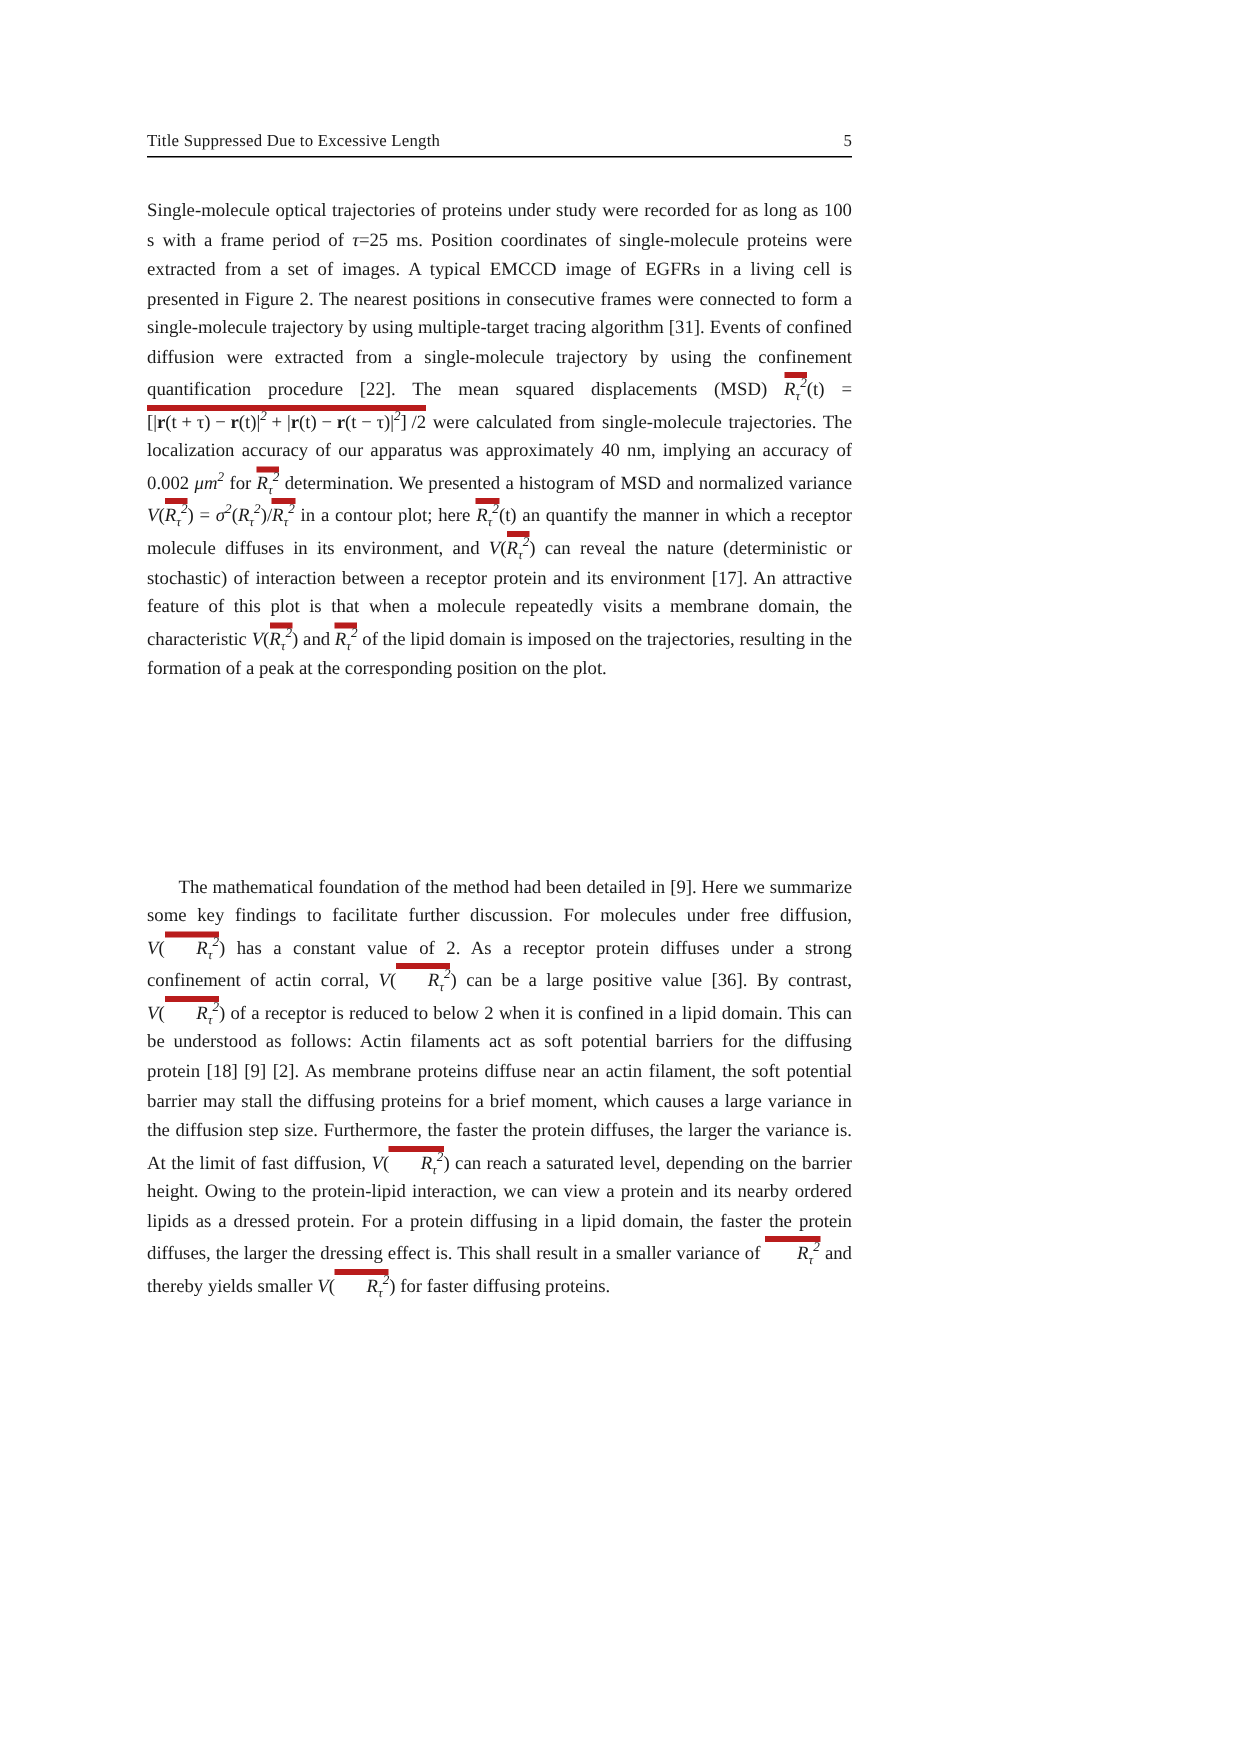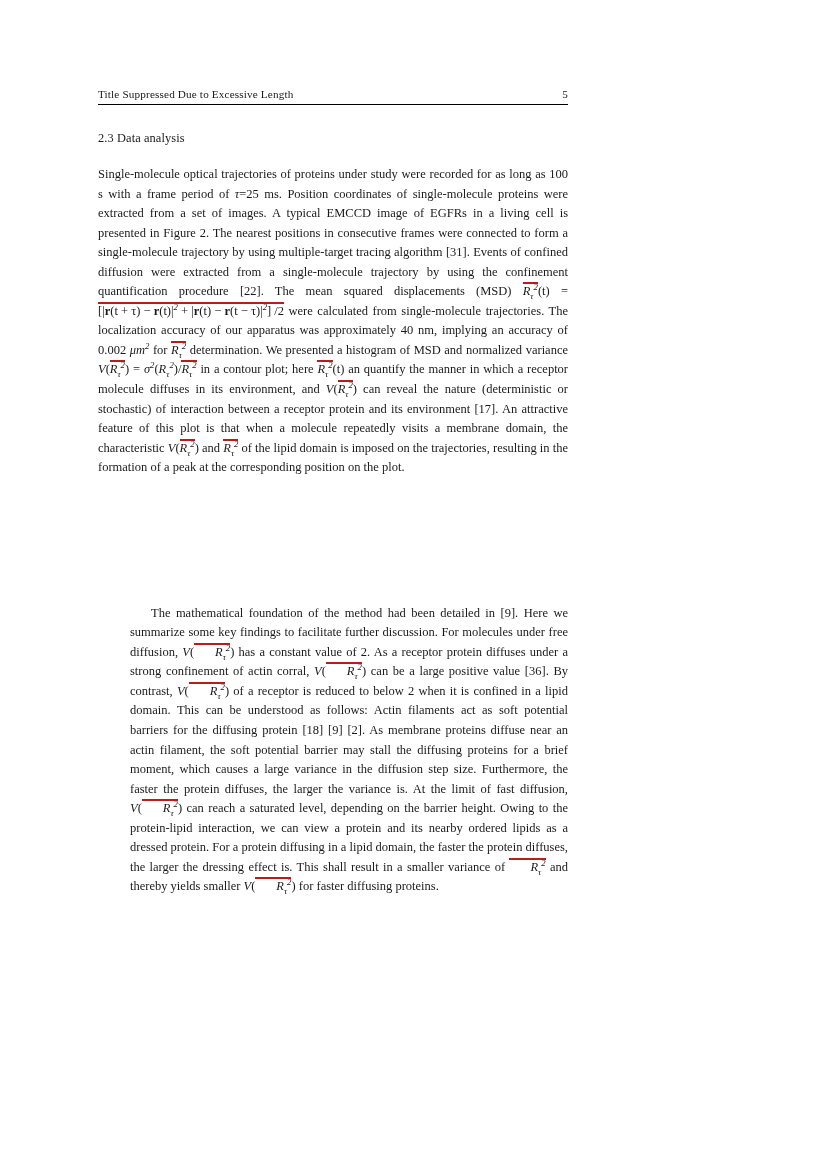--- a/index.html
+++ b/index.html
@@ -49,21 +49,21 @@
   
   p.body {
     font-size: 12.5px;
     line-height: 19.55px;
     text-align: justify;
     text-align-last: left;
     margin: 0;
     hyphens: manual;
     -webkit-hyphens: manual;
   }
-  p.indent { text-indent: 21px; margin-left: 32px; }
+  p.indent { text-indent: 21px; }
   .figline {
     font-size: 12.5px;
     text-align: center;
     margin: 0;
   }
   .gap-fig-top { height: 64px; }
   .gap-fig-bottom { height: 62px; }
 
   
   .math {
@@ -84,42 +84,41 @@
   }
   .sub {
     font-size: 0.70em;
     vertical-align: sub;
     line-height: 0;
     font-style: italic;
   }
   
   .ovl {
     display: inline-block;
-    border-top: 2px solid #b91c1c;
+    border-top: 4px solid #b91c1c;
     padding-top: 1px;
     line-height: 1.02;
     white-space: nowrap;
   }
   .paren { font-style: normal; }
   .frac-slash { font-style: normal; }
   .bracket { font-style: normal; }
 </style>
 </head>
 <body>
 
 <div class="page">
   <div class="content">
 
     <div class="runhead">
       <span class="runhead-title">Title Suppressed Due to Excessive Length</span>
       <span class="runhead-page">5</span>
     </div>
     <div class="rule"></div>
 
-    <div class="section-heading">2.3 Data analysis</div>
 
     <p class="body"><span>Single-molecule optical trajectories of proteins under study were recorded for as long as 100 s with a frame period of </span><span class="math">τ</span><span>=25 ms. Position coordinates of single-molecule proteins were extracted from a set of images. A typical EMCCD image of EGFRs in a living cell is presented in Figure 2. The nearest positions in consecutive frames were connected to form a single-molecule trajectory by using multiple-target tracing algorithm [31]. Events of confined diffusion were extracted from a single-molecule trajectory by using the confinement quantification procedure [22]. The mean squared displacements (MSD) </span><span class="math"><span class="ovl"><span>R</span><span class="sub">τ</span><span class="sup">2</span></span><span class="paren">(t)</span><span class="up"> =</span></span><span class="math"><span class="ovl"><span class="bracket">[|</span><span class="vecb">r</span><span class="paren">(t + τ)</span><span class="up"> − </span><span class="vecb">r</span><span class="paren">(t)</span><span class="bracket">|</span><span class="sup">2</span><span class="up"> + </span><span class="bracket">|</span><span class="vecb">r</span><span class="paren">(t)</span><span class="up"> − </span><span class="vecb">r</span><span class="paren">(t − τ)</span><span class="bracket">|</span><span class="sup">2</span><span class="frac-slash">] /2</span></span></span><span> were calculated from single-molecule trajectories. The localization accuracy of our apparatus was approximately 40 nm, implying an accuracy of 0.002 </span><span class="math"><span>μm</span><span class="sup">2</span></span><span> for </span><span class="math"><span class="ovl"><span>R</span><span class="sub">τ</span><span class="sup">2</span></span></span><span> determination. We presented a histogram of MSD and normalized variance </span><span class="math"><span>V</span><span class="paren">(</span><span class="ovl"><span>R</span><span class="sub">τ</span><span class="sup">2</span></span><span class="paren">)</span><span class="up"> =</span> <span>σ</span><span class="sup">2</span><span class="paren">(</span><span>R</span><span class="sub">τ</span><span class="sup">2</span><span class="paren">)</span><span class="frac-slash">/</span><span class="ovl"><span>R</span><span class="sub">τ</span><span class="sup">2</span></span></span><span> in a contour plot; here </span><span class="math"><span class="ovl"><span>R</span><span class="sub">τ</span><span class="sup">2</span></span><span class="paren">(t)</span></span><span> an quantify the manner in which a receptor molecule diffuses in its environment, and </span><span class="math"><span>V</span><span class="paren">(</span><span class="ovl"><span>R</span><span class="sub">τ</span><span class="sup">2</span></span><span class="paren">)</span></span><span> can reveal the nature (deterministic or stochastic) of interaction between a receptor protein and its environment [17]. An attractive feature of this plot is that when a molecule repeatedly visits a membrane domain, the characteristic </span><span class="math"><span>V</span><span class="paren">(</span><span class="ovl"><span>R</span><span class="sub">τ</span><span class="sup">2</span></span><span class="paren">)</span></span><span> and </span><span class="math"><span class="ovl"><span>R</span><span class="sub">τ</span><span class="sup">2</span></span></span><span> of the lipid domain is imposed on the trajectories, resulting in the formation of a peak at the corresponding position on the plot.</span></p>
 
     <div class="gap-fig-top"></div>
 
 
     <div class="gap-fig-bottom"></div>
 
     <p class="body indent"><span>The mathematical foundation of the method had been detailed in [9]. Here we summarize some key findings to facilitate further discussion. For molecules under free diffusion, </span><span class="math"><span>V</span><span class="paren">(</span><span class="ovl"><span>R</span><span class="sub">τ</span><span class="sup">2</span></span><span class="paren">)</span></span><span> has a constant value of 2. As a receptor protein diffuses under a strong confinement of actin corral, </span><span class="math"><span>V</span><span class="paren">(</span><span class="ovl"><span>R</span><span class="sub">τ</span><span class="sup">2</span></span><span class="paren">)</span></span><span> can be a large positive value [36]. By contrast, </span><span class="math"><span>V</span><span class="paren">(</span><span class="ovl"><span>R</span><span class="sub">τ</span><span class="sup">2</span></span><span class="paren">)</span></span><span> of a receptor is reduced to below 2 when it is confined in a lipid domain. This can be understood as follows: Actin filaments act as soft potential barriers for the diffusing protein [18] [9] [2]. As membrane proteins diffuse near an actin filament, the soft potential barrier may stall the diffusing proteins for a brief moment, which causes a large variance in the diffusion step size. Furthermore, the faster the protein diffuses, the larger the variance is. At the limit of fast diffusion, </span><span class="math"><span>V</span><span class="paren">(</span><span class="ovl"><span>R</span><span class="sub">τ</span><span class="sup">2</span></span><span class="paren">)</span></span><span> can reach a saturated level, depending on the barrier height. Owing to the protein-lipid interaction, we can view a protein and its nearby ordered lipids as a dressed protein. For a protein diffusing in a lipid domain, the faster the protein diffuses, the larger the dressing effect is. This shall result in a smaller variance of </span><span class="math"><span class="ovl"><span>R</span><span class="sub">τ</span><span class="sup">2</span></span></span><span> and thereby yields smaller </span><span class="math"><span>V</span><span class="paren">(</span><span class="ovl"><span>R</span><span class="sub">τ</span><span class="sup">2</span></span><span class="paren">)</span></span><span> for faster diffusing proteins.</span></p>
 

